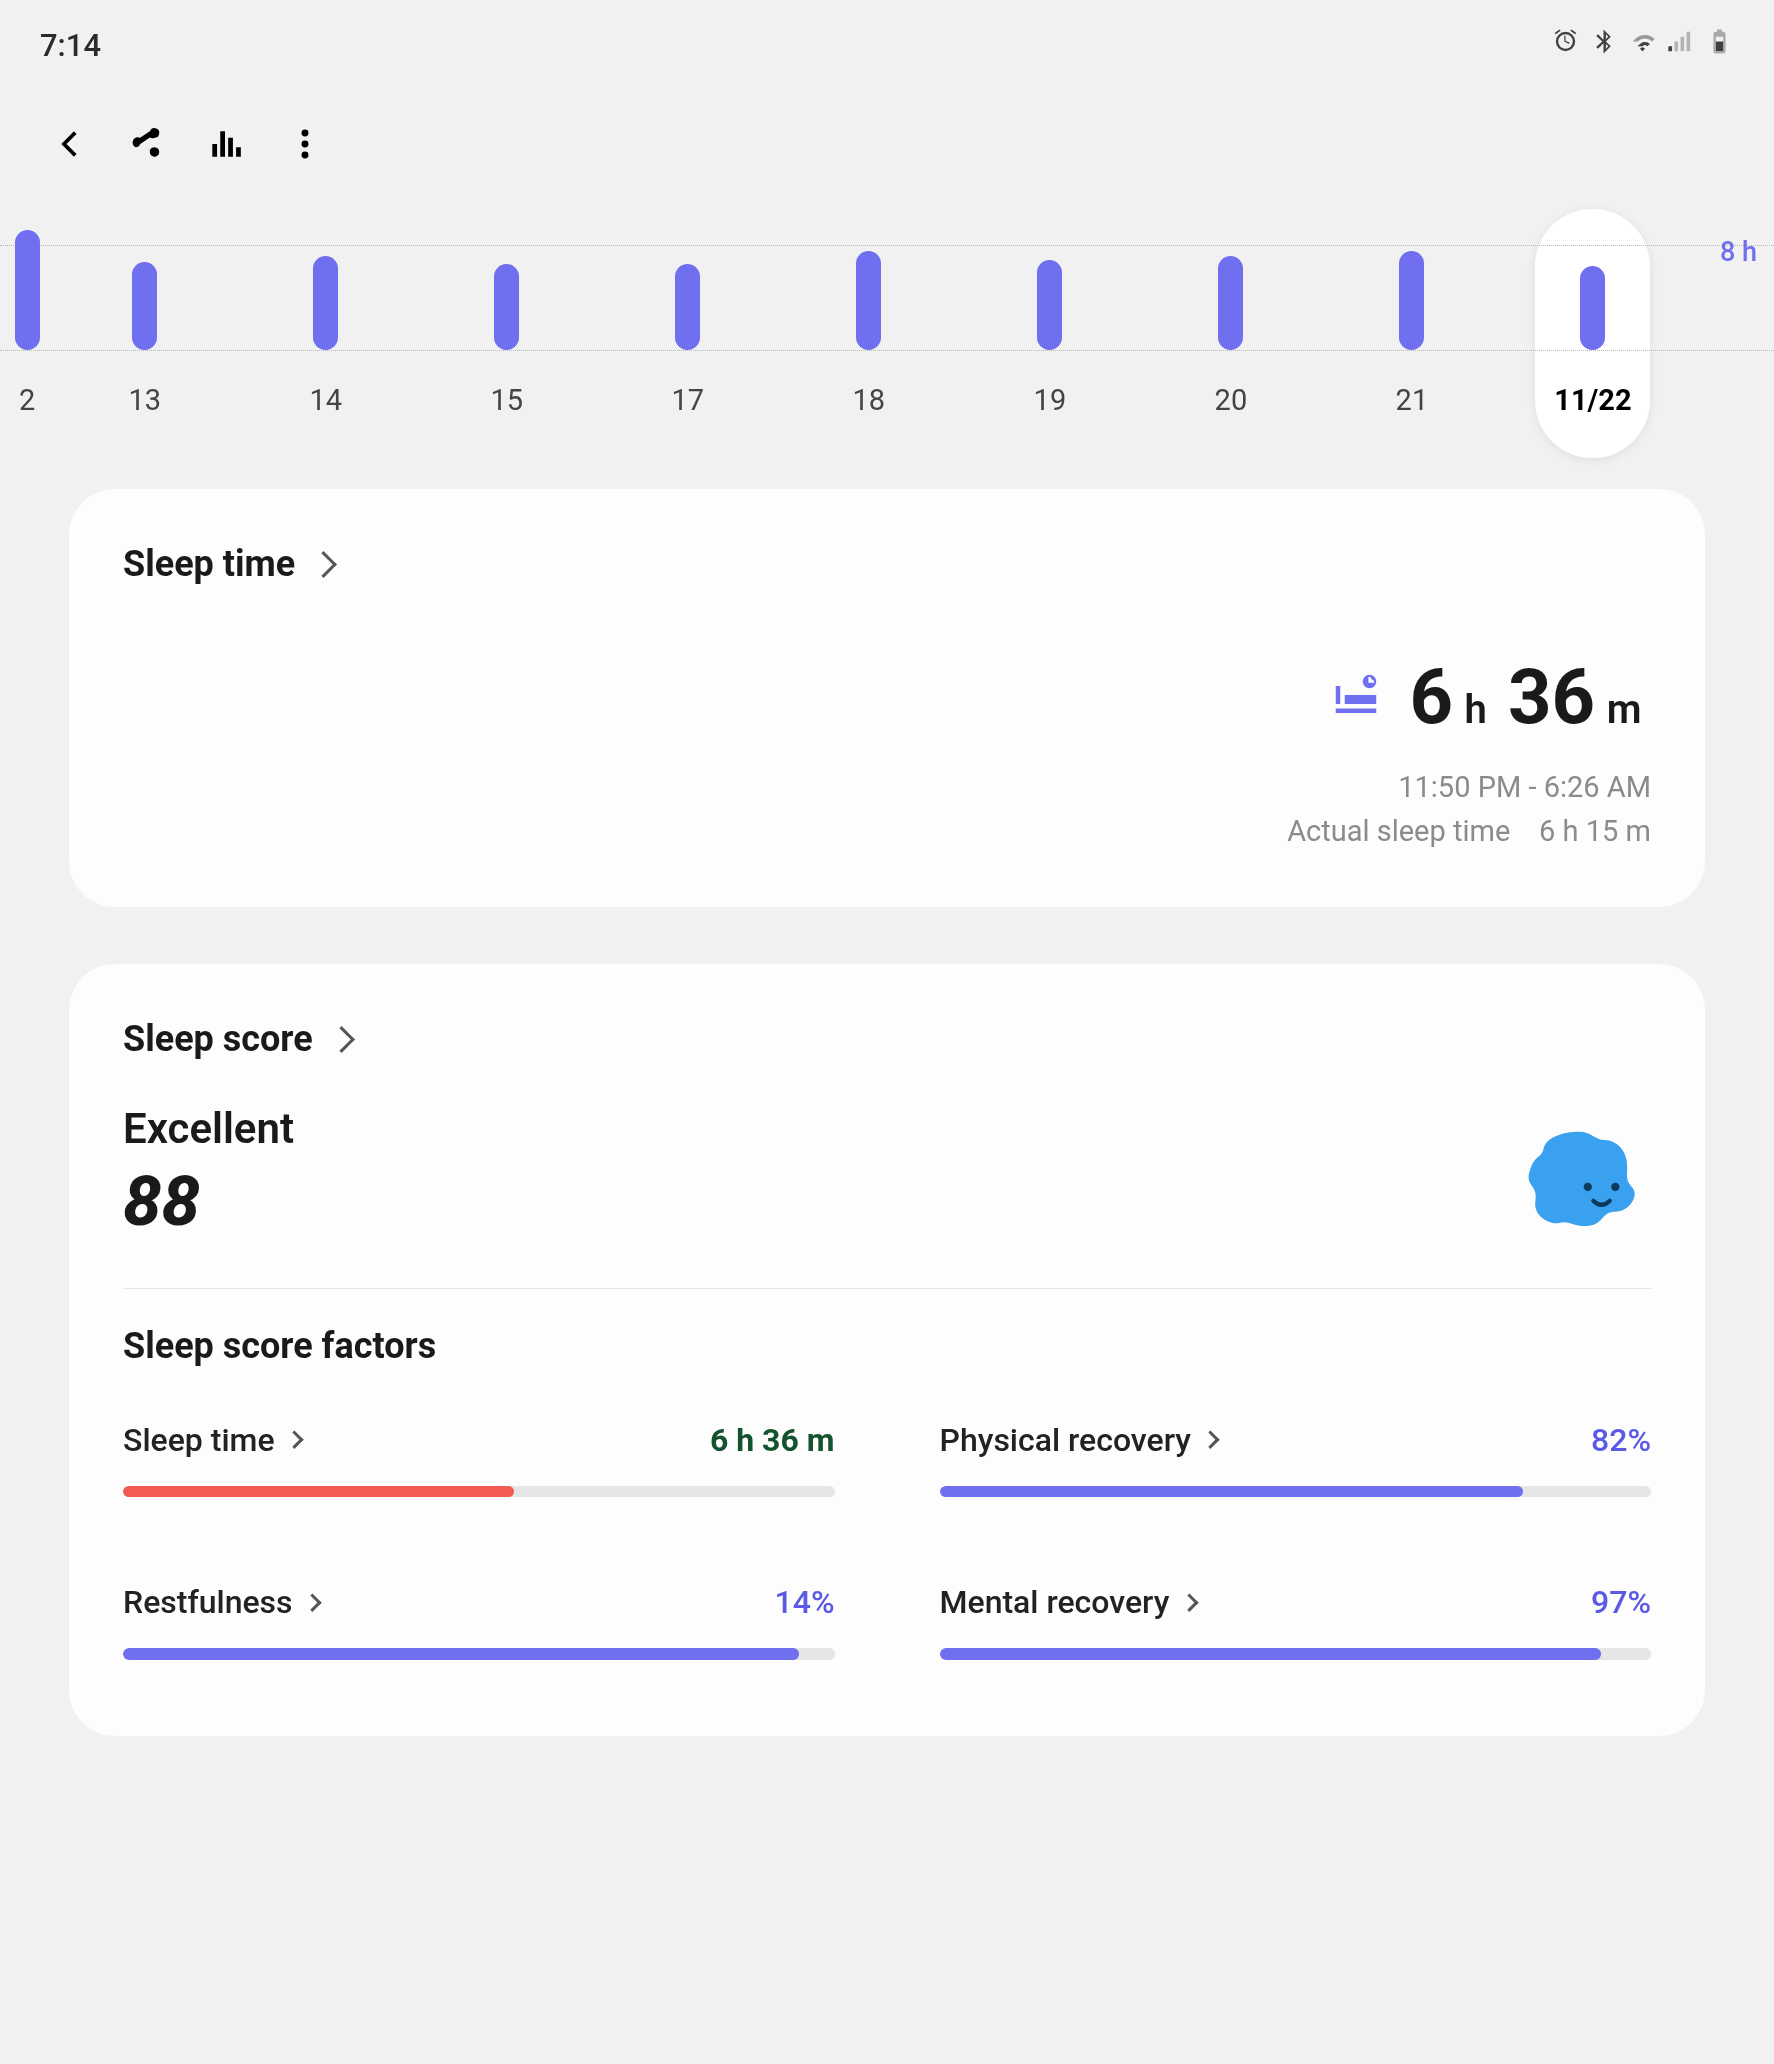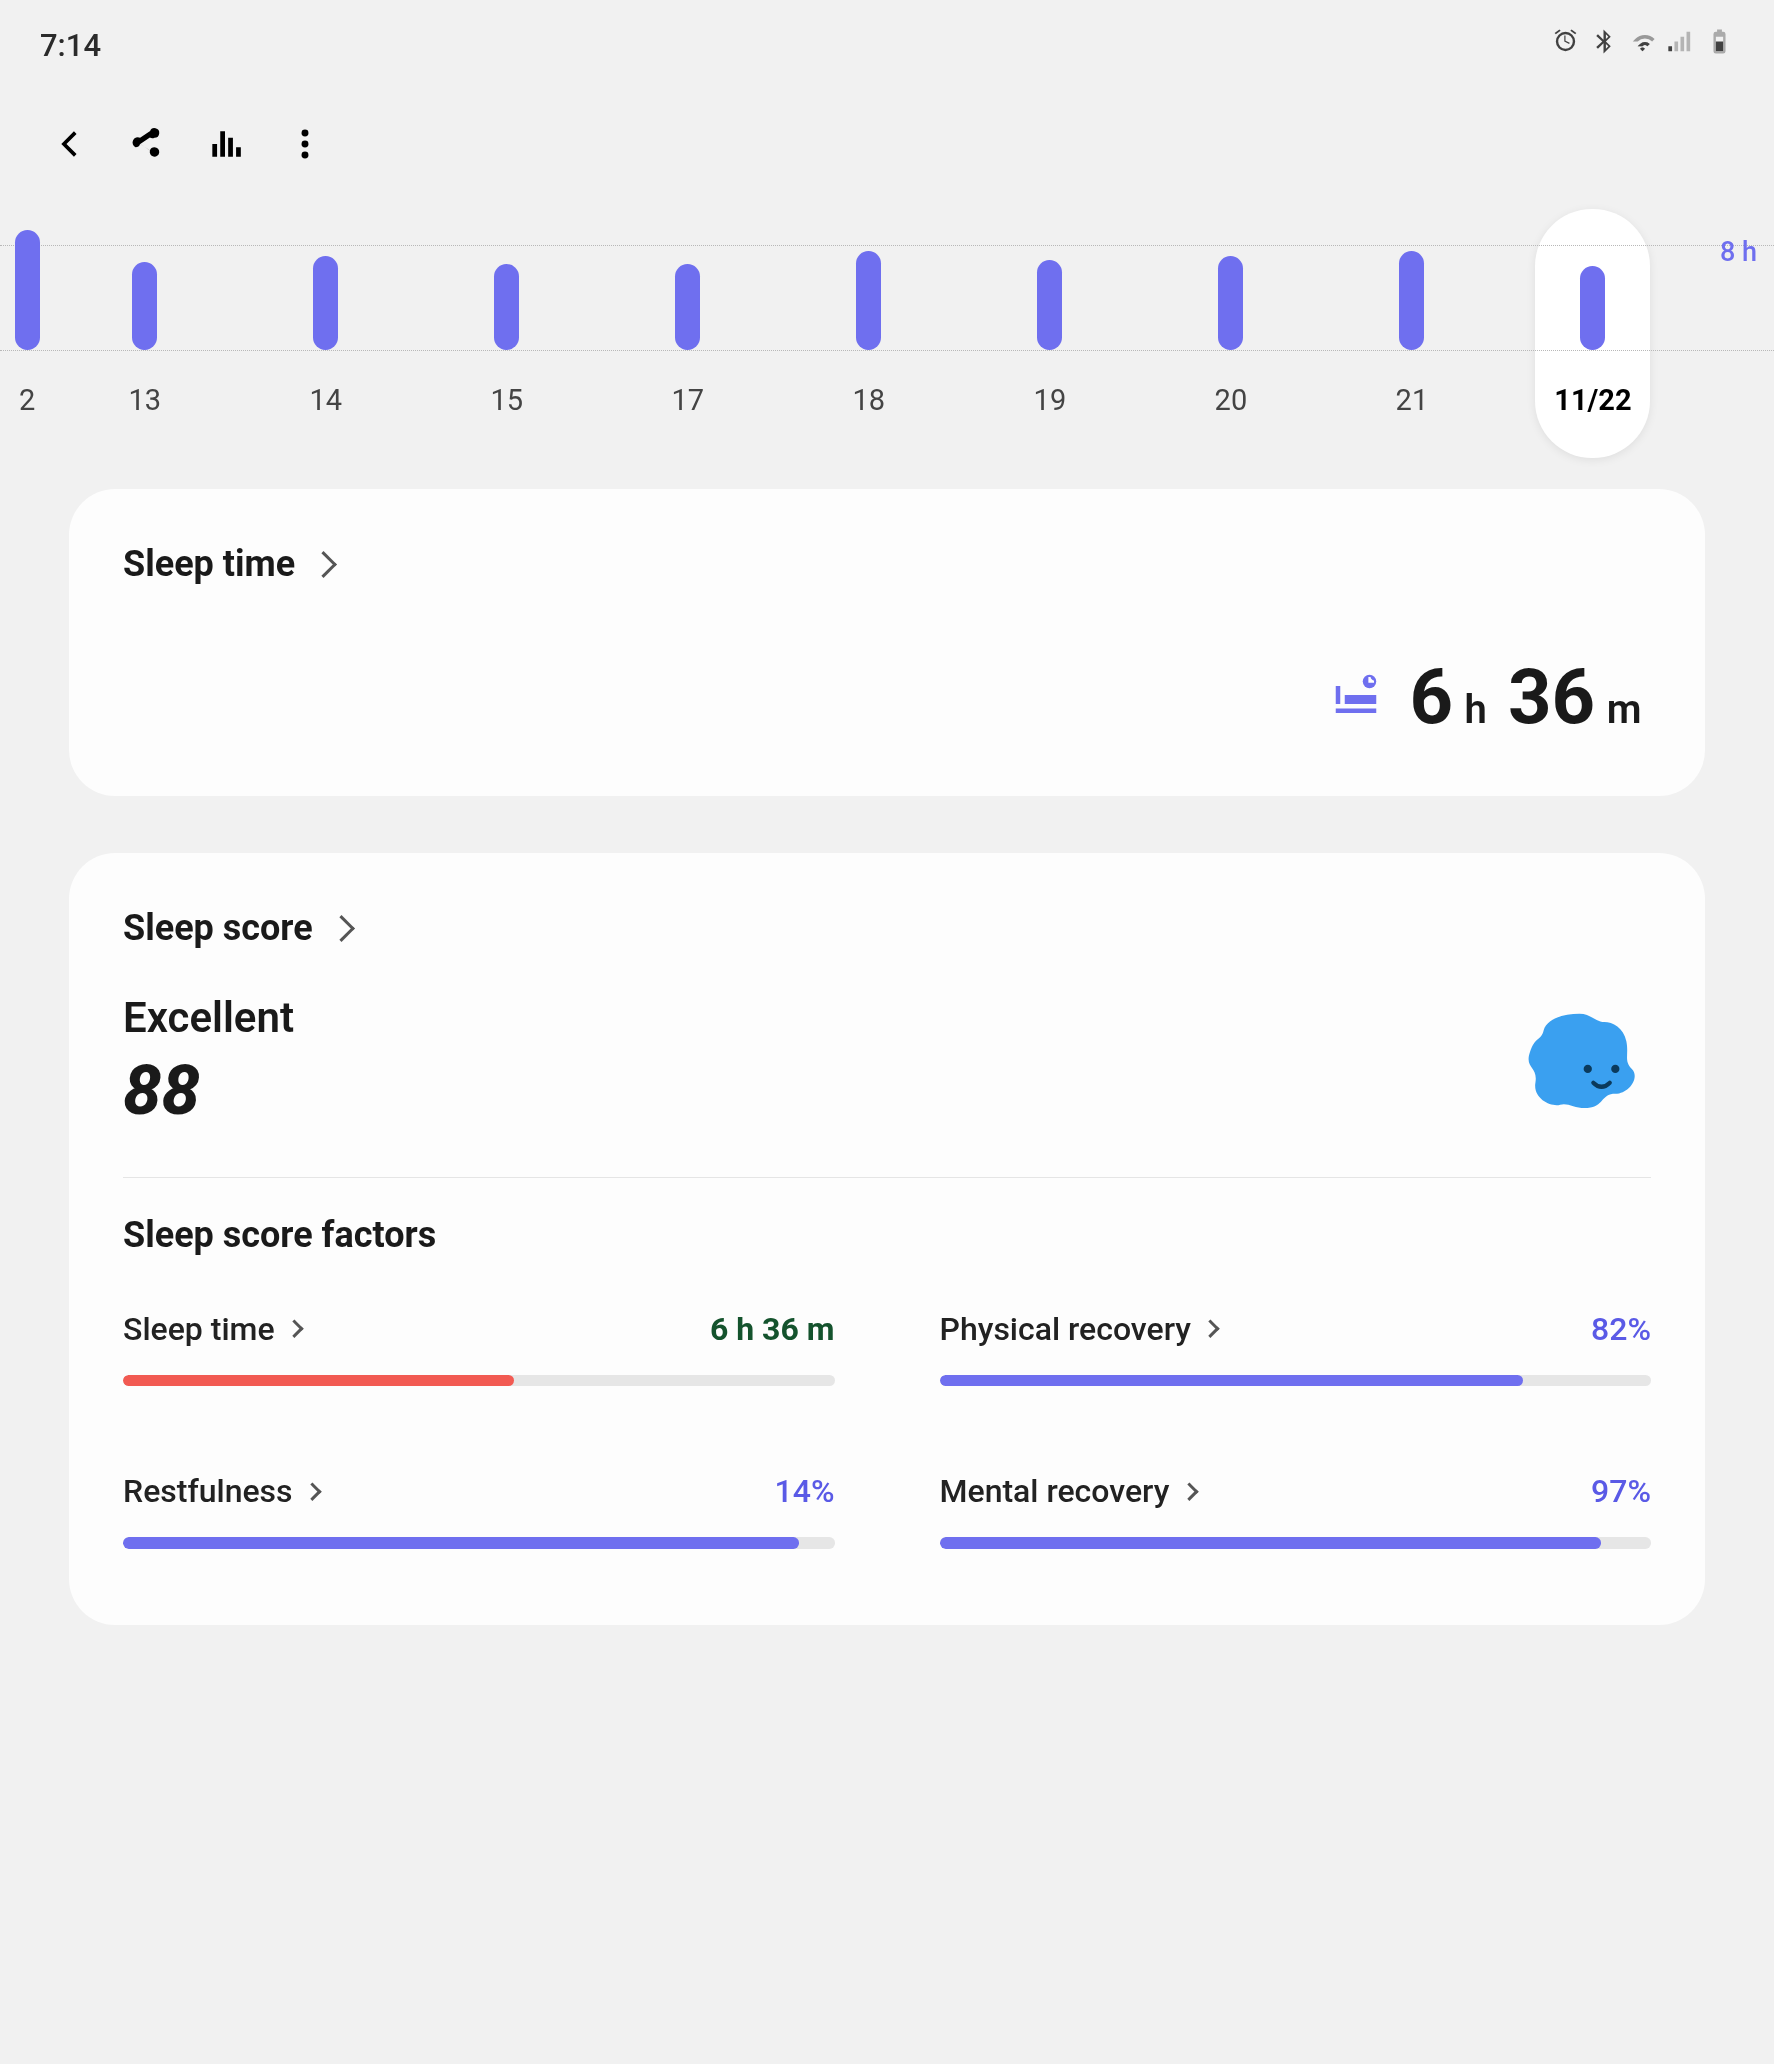--- a/index.html
+++ b/index.html
@@ -101,21 +101,21 @@
   .sleep-time-big {
     display:flex; justify-content:flex-end; align-items:baseline;
     gap:11.5px; margin-top:67px;
   }
   .sleep-time-big .num { font-size:76px; font-weight:700; }
   .sleep-time-big .unit { font-size:40px; font-weight:600; margin-right:9.6px; }
   .bed-icon { margin-right:15.3px; align-self:center; }
   .sub-lines { text-align:right; margin-top:23px; color:#8b8b8b; font-size:29px; line-height:44px;}
   
   .score-row {
-    display:flex; justify-content:space-between; align-items:center;
+    display:flex; justify-content:space-between; align-items:flex-end;
     margin-top:44px;
   }
   .score-text .label { font-size:42px; font-weight:600; margin-bottom:7.6px;}
   .score-text .value { font-size:69px; font-weight:800;font-style:italic; }
   .cloud {
     width:143px; height:124px;
     position:relative;
   }
   .cloud svg { width:100%; height:100%; }
   .divider {
@@ -260,20 +260,28 @@
           <path fill="#6f6fef" d="M3 18h18v2H3zM3 8h2v8H3zm4 4h14a0 0 0 0 1 0 0v4H7z"></path>
           <circle cx="18" cy="6" r="3" fill="#6f6fef"></circle>
           <path fill="#fff" d="M18 4v2h2" stroke="#fff" stroke-width="1"></path>
         </svg>
     </span>
     <span class="num">6</span>
     <span class="unit">h</span>
     <span class="num">36</span>
     <span class="unit">m</span>
   </div>
+  <div class="sub-lines">
+    <div>11:50 PM - 6:26 AM</div>
+    <div>
+      <span>Actual sleep time</span>
+      &nbsp;&nbsp;
+      <span>6 h 15 m</span>
+    </div>
+  </div>
 </div>
 
 <div class="card" style="padding-bottom:76px;">
   <div class="card-title-row">
     <span>Sleep score</span>
     <span class="chev"></span>
   </div>
 
   <div class="score-row">
     <div class="score-text">

